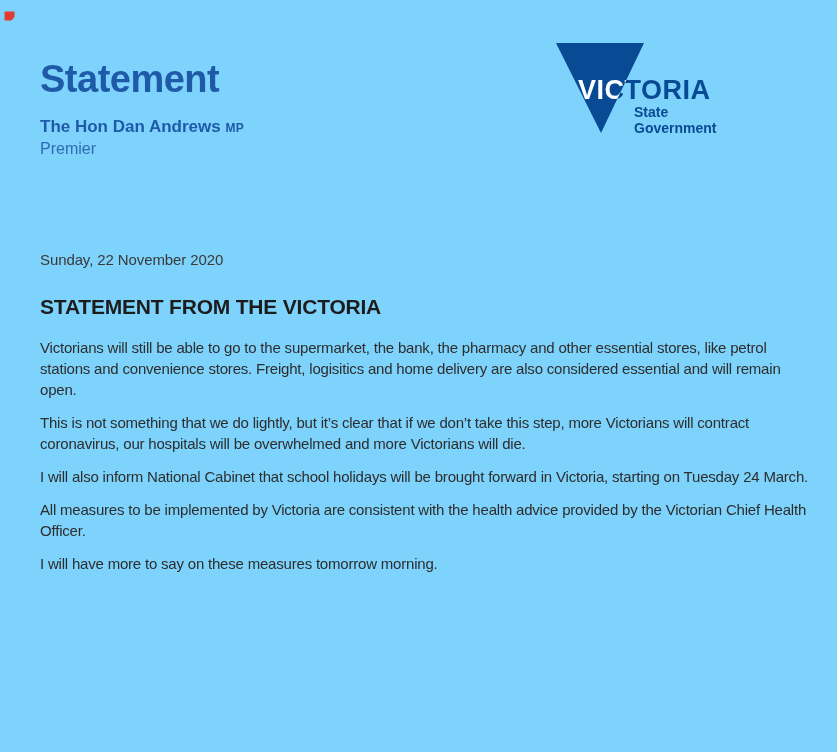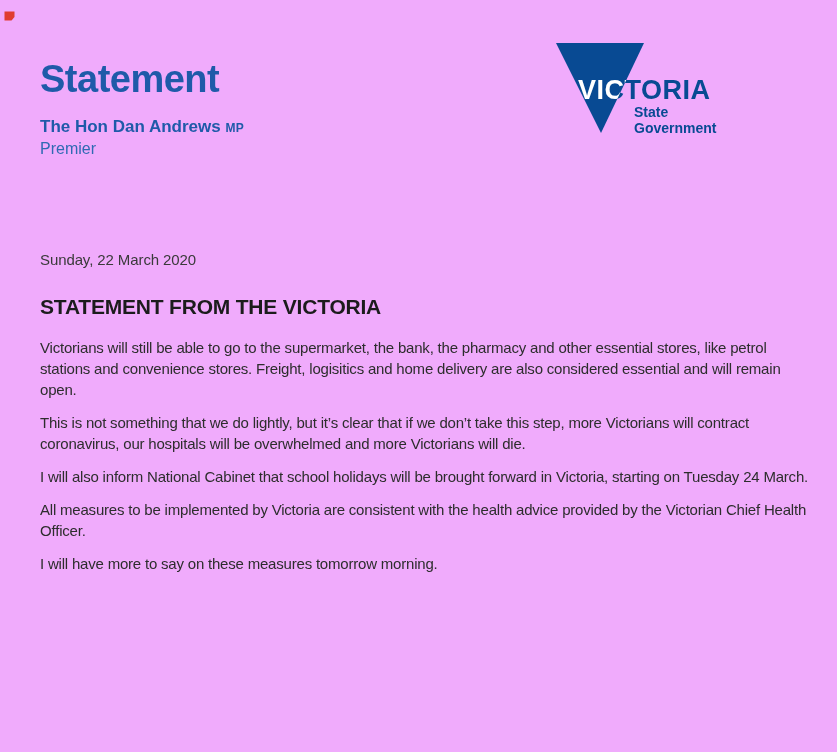--- a/index.html
+++ b/index.html
@@ -3,21 +3,21 @@
 <meta charset="utf-8">
 <style>
   * { margin: 0; padding: 0; box-sizing: border-box; }
   html, body { background: #ffffff; }
   body {
     width: 837px; height: 752px;
     position: relative;
     overflow: hidden;
     font-family: "Liberation Sans", sans-serif;
   }
-  .page { position: absolute; inset: 0; background: #f0abfc; }
+  .page { position: absolute; inset: 0; background: #7dd3fc; }
 
   
   .artifact {
     position: absolute; left: 4px; top: 7px;
     width: 11px; height: 10px;
   }
 
   
   .masthead { position: absolute; left: 40px; top: 58px; }
   .masthead-title {
@@ -83,21 +83,21 @@
       </defs>
       <polygon points="4,3 92,3 49,93" fill="#084a93"></polygon>
       <text x="26" y="59" font-size="27" font-weight="bold" letter-spacing="0.5" fill="#084a93">VICTORIA</text>
       <text x="26" y="59" font-size="27" font-weight="bold" letter-spacing="0.5" fill="#ffffff" clip-path="url(#triClip)">VICTORIA</text>
       <text x="82" y="77" font-size="14" font-weight="bold" fill="#084a93">State</text>
       <text x="82" y="93" font-size="14" font-weight="bold" fill="#084a93">Government</text>
     </svg>
   </div>
 
   <div class="content">
-    <div class="doc-date">Sunday, 22 March 2020</div>
+    <div class="doc-date">Sunday, 22 November 2020</div>
     <div class="doc-heading">STATEMENT FROM THE VICTORIA</div>
     <p class="doc-paragraph">Victorians will still be able to go to the supermarket, the bank, the pharmacy and other essential stores, like petrol stations and convenience stores. Freight, logisitics and home delivery are also considered essential and will remain open.</p>
     <p class="doc-paragraph">This is not something that we do lightly, but it’s clear that if we don’t take this step, more Victorians will contract coronavirus, our hospitals will be overwhelmed and more Victorians will die.</p>
     <p class="doc-paragraph">I will also inform National Cabinet that school holidays will be brought forward in Victoria, starting on Tuesday 24 March.</p>
     <p class="doc-paragraph">All measures to be implemented by Victoria are consistent with the health advice provided by the Victorian Chief Health Officer.</p>
     <p class="doc-paragraph">I will have more to say on these measures tomorrow morning.</p>
   </div>
 
 </div>
 

